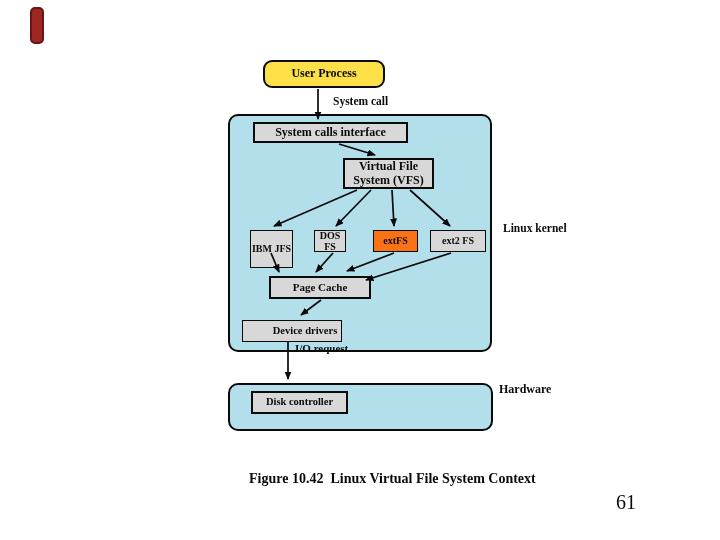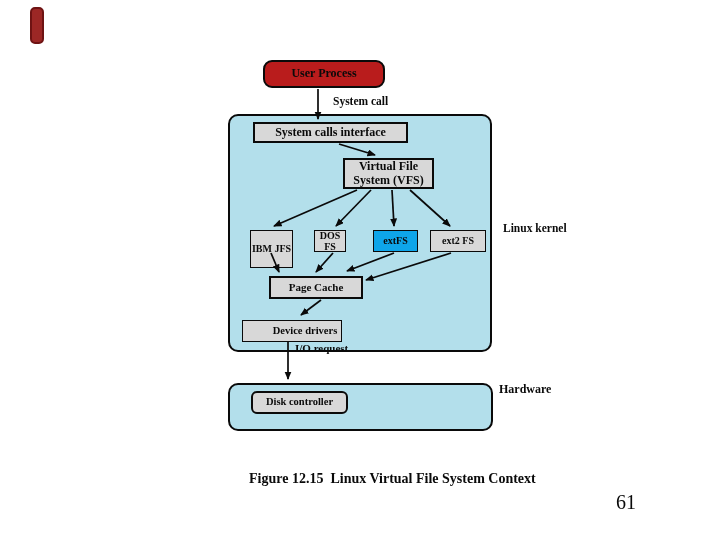--- a/index.html
+++ b/index.html
@@ -65,21 +65,21 @@
     font-weight: normal;
   }
 </style>
 </head>
 <body>
 
 <div id="slide">
 
   <div class="accent-bar" style="background-color: rgb(156, 39, 37);"></div>
 
-  <div class="node rounded" style="left: 263px; top: 60px; width: 122px; height: 28px; font-size: 12px; background-color: #b91c1c;">
+  <div class="node rounded" style="left: 263px; top: 60px; width: 122px; height: 28px; font-size: 12px; background-color: #fde047;">
     <span>User Process</span>
   </div>
 
   <div class="lbl" style="left:333px; top:95px; font-size:11.5px;">System call</div>
 
   <div class="region" style="left: 228px; top: 114px; width: 264px; height: 238px; background-color: rgb(179, 223, 235);"></div>
 
   <div class="lbl" style="left:503px; top:222px; font-size:11.5px;text-align:right;">Linux kernel</div>
 
   <div class="node" style="left: 253px; top: 122px; width: 155px; height: 21px; font-size: 12px; background-color: rgb(216, 216, 216);">
@@ -89,42 +89,42 @@
   <div class="node" style="left: 343px; top: 158px; width: 91px; height: 31px; font-size: 12px; padding: 0px 6px; background-color: rgb(216, 216, 216);">
     <span>Virtual File System (VFS)</span>
   </div>
 
   <div class="node thin" style="left: 250px; top: 230px; width: 43px; height: 38px; font-size: 10px; background-color: rgb(216, 216, 216);">
     <span>IBM JFS</span>
   </div>
   <div class="node thin" style="left: 314px; top: 230px; width: 32px; height: 22px; font-size: 10px; background-color: rgb(216, 216, 216);">
     <span>DOS FS</span>
   </div>
-  <div class="node thin" style="left: 373px; top: 230px; width: 45px; height: 22px; font-size: 10px; background-color: #0ea5e9;">
+  <div class="node thin" style="left: 373px; top: 230px; width: 45px; height: 22px; font-size: 10px; background-color: #f97316;">
     <span>extFS</span>
   </div>
   <div class="node thin" style="left: 430px; top: 230px; width: 56px; height: 22px; font-size: 10px; background-color: rgb(216, 216, 216);">
     <span>ext2 FS</span>
   </div>
 
-  <div class="node" style="left: 269px; top: 276px; width: 94px; height: 23px; font-size: 11px; background-color: rgb(216, 216, 216);">
+  <div class="node" style="left: 269px; top: 276px; width: 102px; height: 23px; font-size: 11px; background-color: rgb(216, 216, 216);">
     <span>Page Cache</span>
   </div>
 
   <div class="node thin" style="left: 242px; top: 320px; width: 100px; height: 22px; font-size: 10.5px; background-color: rgb(216, 216, 216); padding-left: 26px;">
     <span>Device drivers</span>
   </div>
 
   <div class="lbl" style="left:295px; top:342px; font-size:11px;">I/O request</div>
 
   <div class="region" style="left: 228px; top: 383px; width: 265px; height: 48px; background-color: rgb(179, 223, 235);"></div>
 
   <div class="lbl" style="left:499px; top:382px; font-size:12px;">Hardware</div>
 
-  <div class="node" style="left: 251px; top: 391px; width: 97px; height: 23px; font-size: 10.5px; background-color: rgb(216, 216, 216); border-radius: 6px;">
+  <div class="node" style="left: 251px; top: 391px; width: 97px; height: 23px; font-size: 10.5px; background-color: rgb(216, 216, 216);">
     <span>Disk controller</span>
   </div>
 
   <svg id="arrow-layer" viewBox="0 0 720 540" xmlns="http://www.w3.org/2000/svg">
     <defs>
       <marker id="ah" markerWidth="9" markerHeight="8" refX="7.5" refY="3.5" orient="auto" markerUnits="userSpaceOnUse">
         <path d="M0,0 L8.5,3.5 L0,7 z" fill="#0a0a0a"></path>
       </marker>
     </defs>
     <line x1="318" y1="89" x2="318" y2="119" marker-end="url(#ah)"></line>
@@ -134,17 +134,17 @@
     <line x1="392" y1="190" x2="394" y2="226" marker-end="url(#ah)"></line>
     <line x1="410" y1="190" x2="450" y2="226" marker-end="url(#ah)"></line>
     <line x1="271" y1="253" x2="279" y2="272" marker-end="url(#ah)"></line>
     <line x1="333" y1="253" x2="316" y2="272" marker-end="url(#ah)"></line>
     <line x1="394" y1="253" x2="347" y2="271" marker-end="url(#ah)"></line>
     <line x1="451" y1="253" x2="366" y2="280" marker-end="url(#ah)"></line>
     <line x1="321" y1="300" x2="301" y2="315" marker-end="url(#ah)"></line>
     <line x1="288" y1="342" x2="288" y2="379" marker-end="url(#ah)"></line>
   </svg>
 
-  <div class="caption">Figure 12.15  Linux Virtual File System Context</div>
+  <div class="caption">Figure 10.42  Linux Virtual File System Context</div>
 
   <div class="page-number">61</div>
 
 </div>
 
 </body></html>

